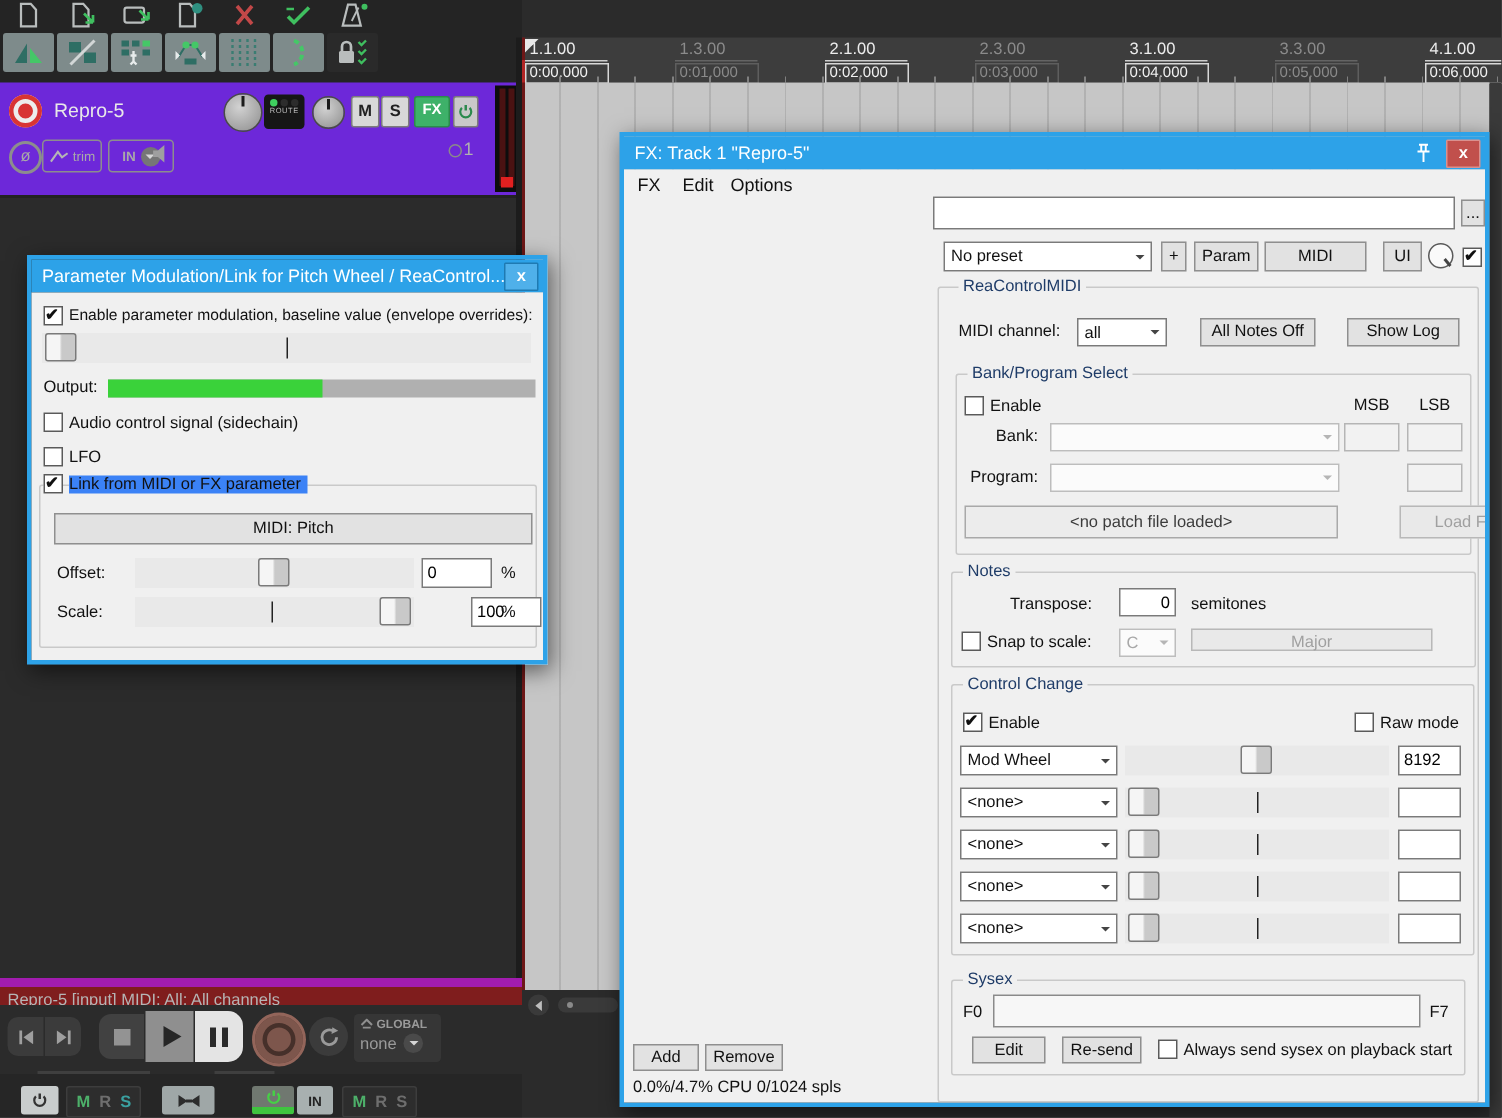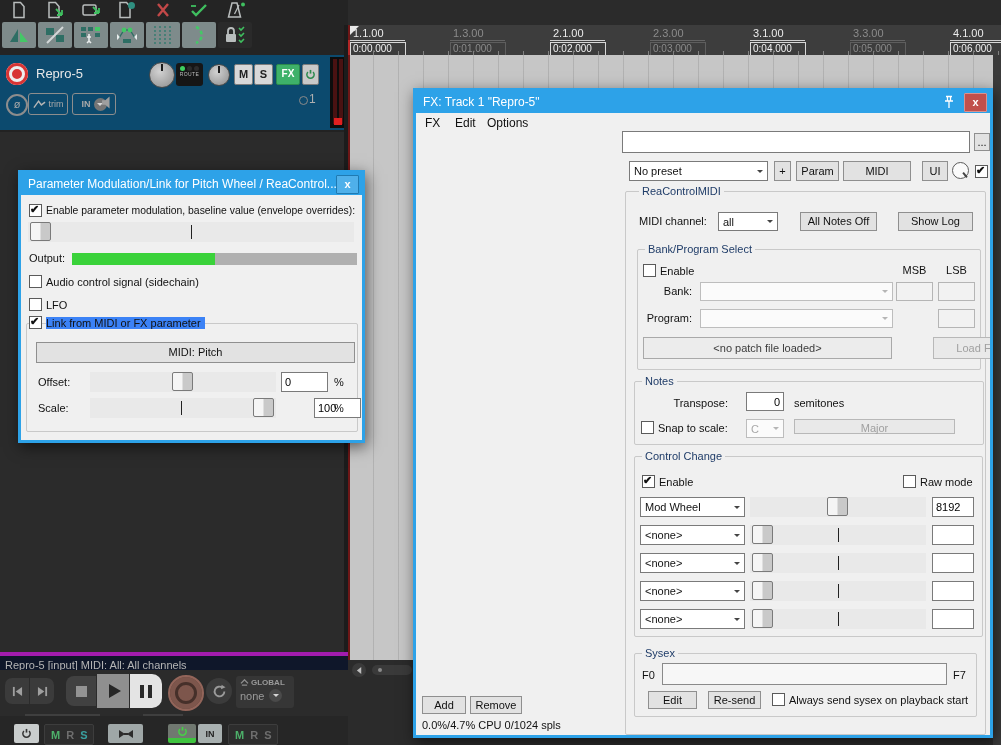--- a/index.html
+++ b/index.html
@@ -5,21 +5,21 @@
   html,body{margin:0;padding:0;background:#1a1a1a;}
   #screen{position:relative;width:1001px;height:745px;background:#2b2b2b;overflow:hidden;
           font-family:"Liberation Sans",sans-serif;-webkit-font-smoothing:antialiased;}
   .abs{position:absolute;}
   
   .toolbar{position:absolute;left:0;top:0;width:348px;height:55px;background:#242424;}
   .ti{position:absolute;height:20px;width:34px;top:0;display:flex;align-items:center;justify-content:center;}
   .ti2{position:absolute;height:26px;width:34px;top:22px;display:flex;align-items:center;justify-content:center;background:#7e8b8b;border-radius:2px;}
   .ti2.dark{background:#2a2a2a;}
   
-  .tcp{position:absolute;left:0;top:55px;width:348px;height:75px;background:#0c4a6e;border-bottom:2px solid #222;text-decoration:underline;}
+  .tcp{position:absolute;left:0;top:55px;width:348px;height:75px;background:#6d28d9;border-bottom:2px solid #222;text-decoration:underline;}
   .recbtn{position:absolute;left:6px;top:8px;width:22px;height:22px;border-radius:50%;background:#d83434;
           box-shadow:inset 0 0 0 3px #d83434, inset 0 0 0 6px #ededed;}
   .tname{position:absolute;left:36px;top:11px;font-size:13px;color:#e8e8e8;}
   .tknob{position:absolute;border-radius:50%;background:radial-gradient(circle at 40% 35%,#d2d2d2,#8d8d8d);border:1px solid #4a4a4a;}
   .tknob i{position:absolute;left:50%;top:1px;width:2px;height:7px;margin-left:-1px;background:#1b1b1b;}
   .route{position:absolute;left:176px;top:8px;width:27px;height:23px;background:#161616;border-radius:3px;text-align:center;}
   .route .dots{display:flex;gap:2px;justify-content:center;padding-top:3px;}
   .route .dots i{width:5px;height:5px;border-radius:50%;background:#2c2c2c;}
   .route .dots i.on{background:#3fd05f;}
   .route .rl{font-size:5px;color:#bdbdbd;letter-spacing:.4px;}
@@ -58,21 +58,21 @@
   .rcell.min .tim{color:#8b8b8b;border-color:#5e5e5e;}
   .ctri{position:absolute;left:2px;top:1px;width:0;height:0;border-top:9px solid #e8e8e8;border-right:9px solid transparent;}
   .arrange{position:absolute;left:348px;top:55px;width:645px;height:605px;background:#c6c6c6;
            background-image:repeating-linear-gradient(to right,rgba(70,70,70,.16) 0 1px,transparent 1px 25px);}
   .hscroll{position:absolute;left:348px;top:660px;width:645px;height:20px;background:#2b2b2b;}
   .vgutter{position:absolute;left:993px;top:55px;width:8px;height:690px;background:#3a3a3a;}
   .cursweep{position:absolute;left:344px;top:25px;width:4px;height:635px;background:#1c1c1c;}
   .curline{position:absolute;left:348px;top:25px;width:2px;height:635px;background:#6e1717;}
   .curlineb{position:absolute;left:348px;top:40px;width:2px;height:15px;background:#b22525;}
   
-  .statusline{position:absolute;left:0;top:652px;width:348px;height:18px;background:#0f172a;border-top:4px solid #a21caf;
+  .statusline{position:absolute;left:0;top:652px;width:348px;height:18px;background:#7f1d1d;border-top:6px solid #a21caf;
               color:#b5b5b5;font-size:11px;line-height:18px;padding-left:5px;box-sizing:border-box;text-decoration:underline;}
   .transport{position:absolute;left:0;top:670px;width:348px;height:46px;background:#2b2b2b;}
   .tpb{position:absolute;background:#3b3b3b;display:flex;align-items:center;justify-content:center;}
   .trec{position:absolute;left:168px;top:5px;width:32px;height:32px;border-radius:50%;background:#7d564c;border:2px solid #93655a;
         box-shadow:inset 0 0 0 5px #7d564c, inset 0 0 0 8px #46302a;}
   .globalbox{position:absolute;left:236px;top:6px;width:58px;height:32px;background:#363636;border-radius:3px;padding:2px 4px;box-sizing:border-box;}
   .globalbox .g1{display:flex;align-items:center;gap:2px;font-size:8px;font-weight:bold;color:#9a9a9a;}
   .globalbox .g2{display:flex;align-items:center;gap:5px;font-size:11px;color:#9a9a9a;margin-top:2px;}
   .mixerstrip{position:absolute;left:0;top:716px;width:348px;height:29px;background:#262626;}
   .mline{position:absolute;top:-2px;height:2px;background:#3f3f3f;}

